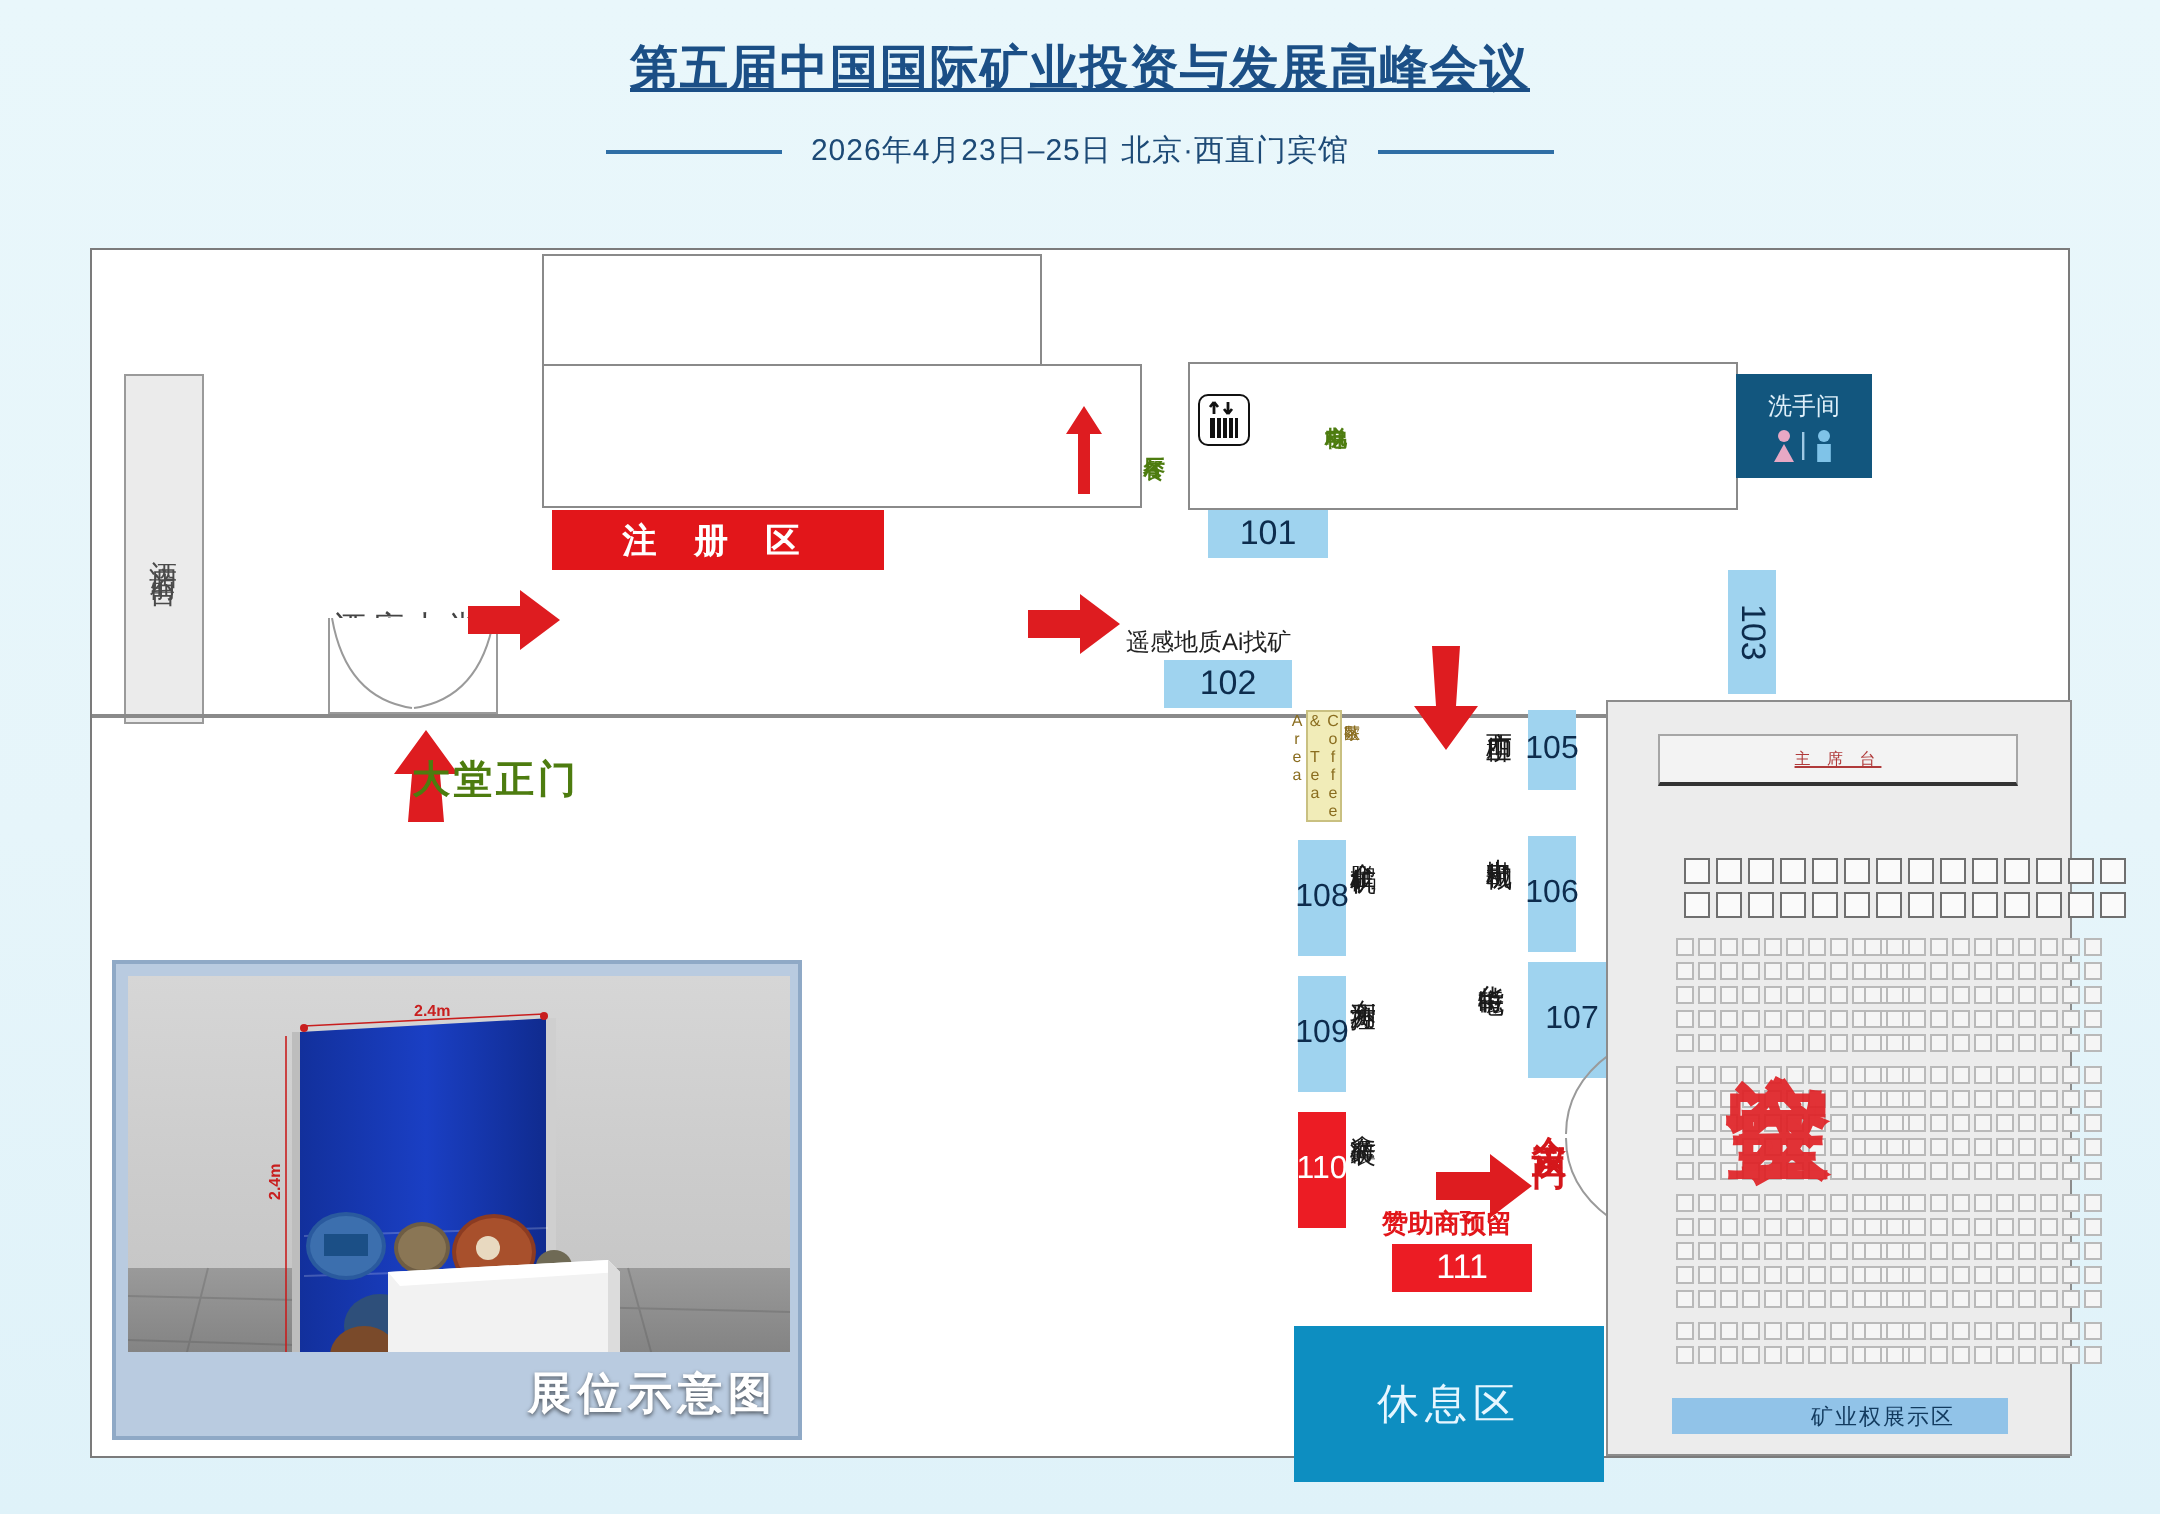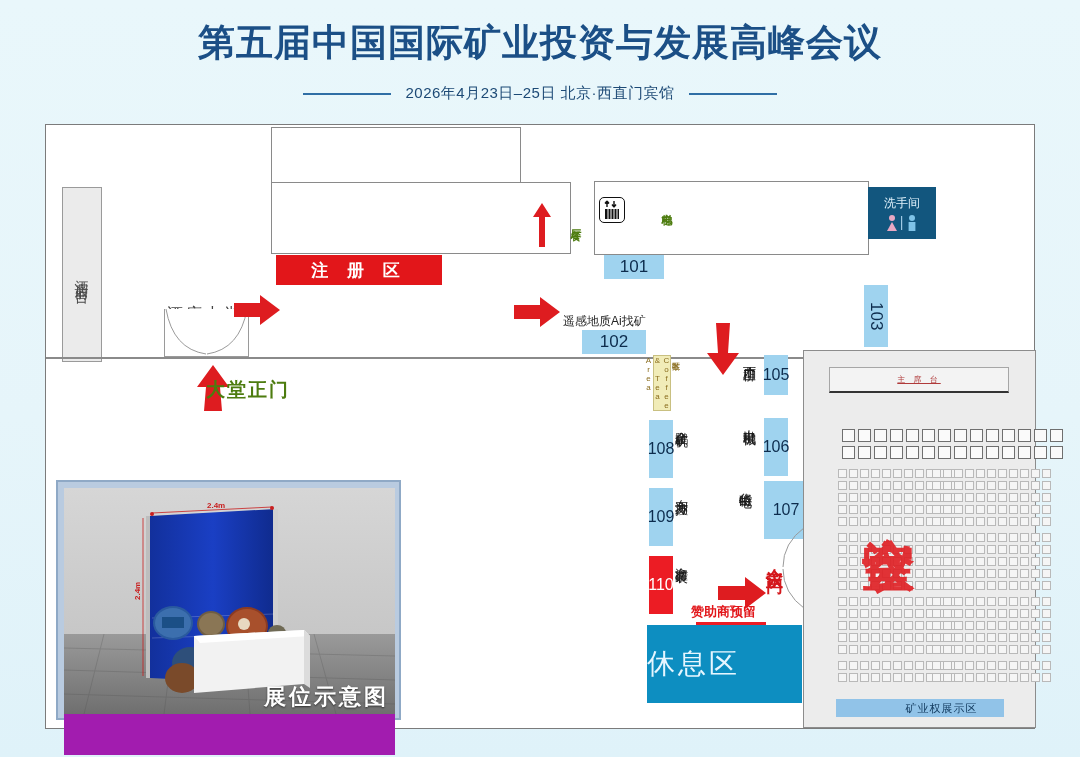--- a/index.html
+++ b/index.html
@@ -9,22 +9,23 @@
     background:linear-gradient(180deg,#e9f7fb 0%,#e6f5fa 55%,#dff2f9 100%);
     font-family:"Liberation Sans","DejaVu Sans",sans-serif;
     overflow:hidden;position:relative;
   }
   #stage{position:absolute;left:0;top:0;width:1080px;height:757px;}
   .abs{position:absolute;box-sizing:border-box;}
 
   
   #header{left:0;top:18px;width:1080px;text-align:center;}
   #title{
-    font-size:37px;font-weight:bold;color:#1b4f86;letter-spacing:1px;
+    font-size:24px;font-weight:bold;color:#1b4f86;letter-spacing:1px;
     font-family:"DejaVu Sans","Liberation Sans",sans-serif;
+    text-decoration:underline;
   }
   #subwrap{margin-top:16px;display:flex;align-items:center;justify-content:center;gap:14px;}
   #subwrap .rule{height:2px;width:88px;background:#2f6ea5;}
   #subtitle{font-size:15px;color:#1d4a76;letter-spacing:.5px;}
 
   
   #plan{left:45px;top:124px;width:990px;height:605px;background:#ffffff;border:1.5px solid #7b7b7b;}
   .room{border:1.2px solid #8a8a8a;background:#ffffff;}
 
   
@@ -105,43 +106,43 @@
 
   
   #b111{left:650px;top:497px;width:70px;height:24px;}
   #b111-name{left:645px;top:478px;font-size:13px;color:#e2161a;font-weight:bold;white-space:nowrap;}
 
   
   #confdoor{left:718px;top:425px;font-size:17px;color:#d4171b;font-weight:bold;line-height:21px;}
   #confdoor span{writing-mode:vertical-rl;text-orientation:upright;letter-spacing:3px;}
 
   
-  #rest{left:601px;top:500px;width:155px;height:78px;background:#0d8ec1;color:#e6f6ff;
-    display:flex;align-items:center;justify-content:flex-start;font-size:28px;letter-spacing:3px;}
+  #rest{left:601px;top:538px;width:155px;height:78px;background:#0d8ec1;color:#e6f6ff;
+    display:flex;align-items:center;justify-content:center;font-size:21px;letter-spacing:3px;}
 
   
   #conf{left:757px;top:225px;width:233px;height:378px;background:#ececec;border:1.5px solid #8c8c8c;}
   #podium{left:25px;top:16px;width:180px;height:26px;background:#f3f3f3;border:1px solid #a6a6a6;border-bottom:2px solid #333;
     display:flex;align-items:center;justify-content:center;}
   #podium span{font-size:8px;color:#b03a3a;letter-spacing:3px;text-decoration:underline;}
   #conf-label{left:58px;top:100px;font-size:52px;color:#e02226;font-weight:bold;line-height:54px;opacity:.92;}
   #conf-label span{writing-mode:vertical-rl;text-orientation:upright;}
   #mining-strip{left:32px;top:348px;width:168px;height:18px;background:#91c3e8;
     display:flex;align-items:center;justify-content:center;}
   #mining-strip span{font-size:11px;color:#123a5e;letter-spacing:1px;margin-left:43px;}
   .seatrow{position:absolute;display:flex;gap:2px;}
   .seat{width:7px;height:7px;border:1px solid #b9b9b9;background:#f5f5f5;}
   .seat.big{width:11px;height:11px;border:1px solid #6f6f6f;background:#fafafa;}
 
   
   #confdoorarc{left:735px;top:400px;width:24px;height:86px;}
 
   
   #photo{left:10px;top:355px;width:345px;height:240px;background:#b9cbe0;border:2px solid #8fa9c6;padding:4px;}
-  #photo-inner{position:absolute;left:6px;top:6px;width:331px;height:267px;overflow:hidden;background:#a21caf;}
+  #photo-inner{position:absolute;left:6px;top:6px;width:331px;height:188px;overflow:hidden;background:#a21caf;}
   #photo-label{position:absolute;right:10px;bottom:6px;color:#fff;font-size:22px;font-weight:bold;letter-spacing:3px;
     text-shadow:0 1px 2px rgba(0,0,0,.6);}
 </style>
 </head>
 <body>
 
 <div id="stage">
 
   <div id="header" class="abs">
     <div id="title">第五届中国国际矿业投资与发展高峰会议</div>

